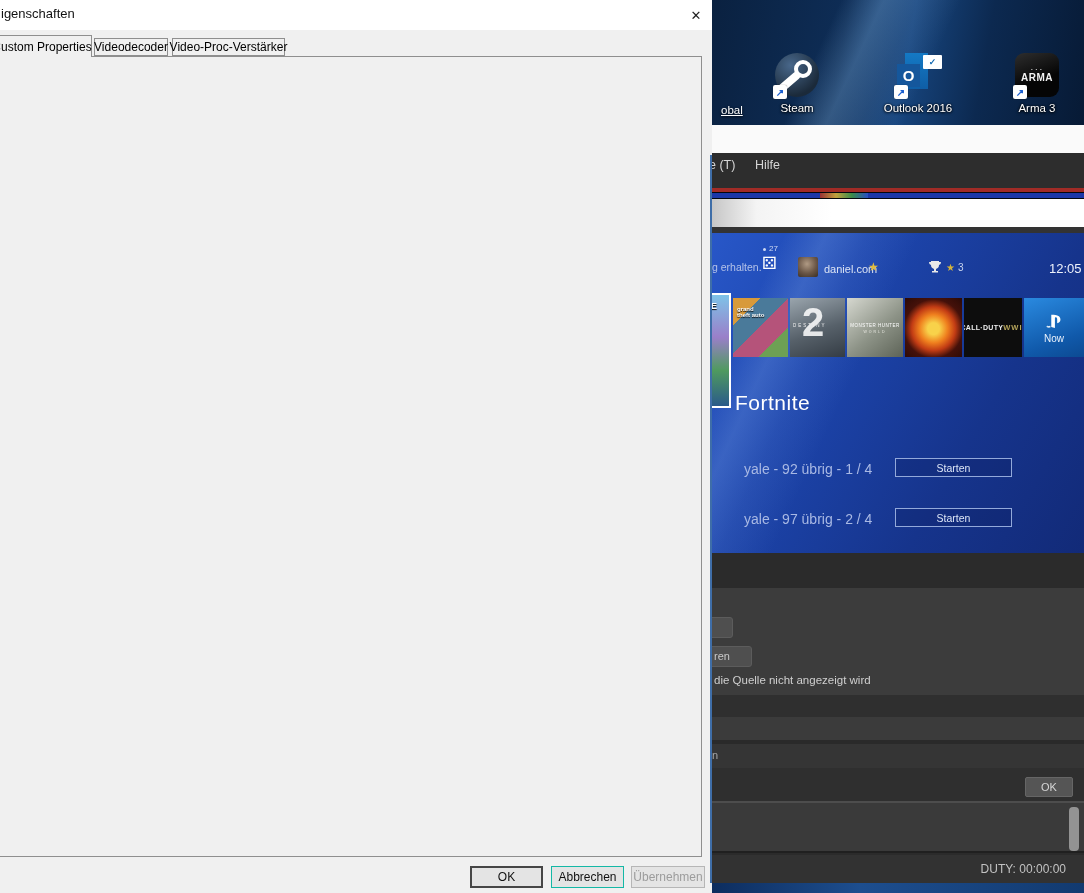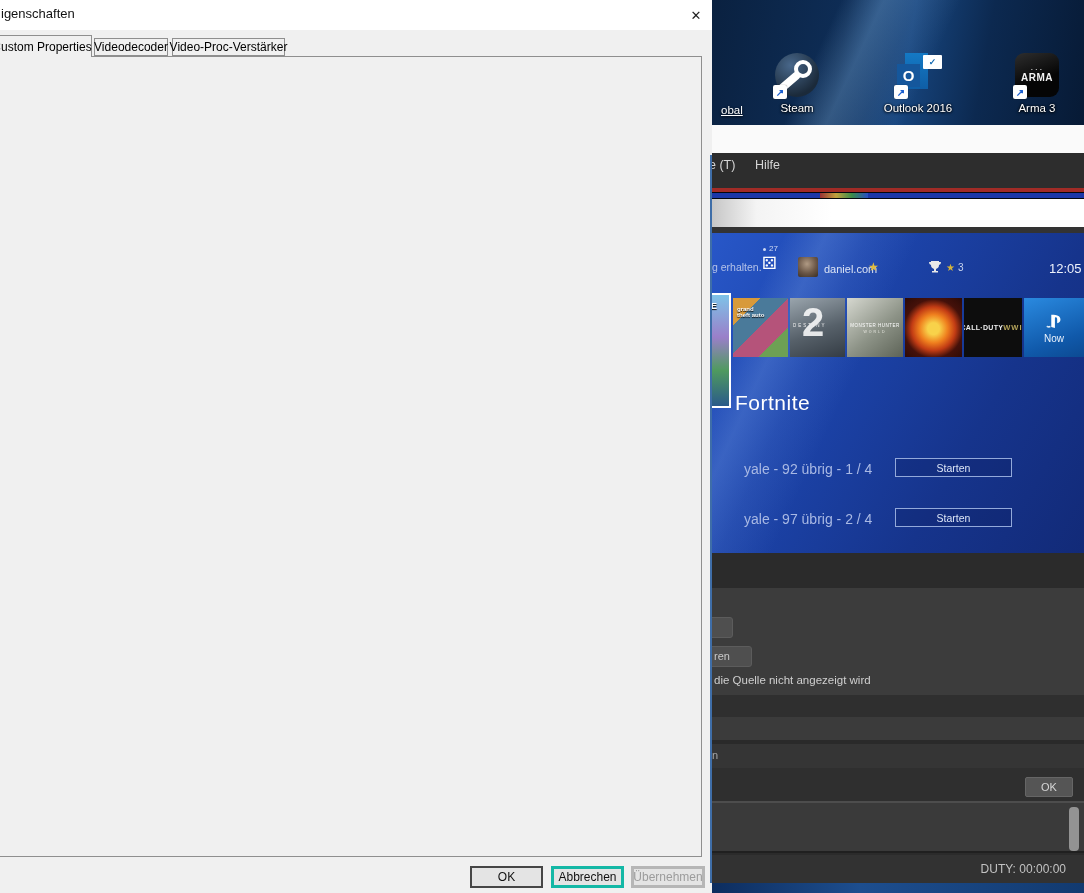--- a/index.html
+++ b/index.html
@@ -127,21 +127,21 @@
   .dlg-title{position:absolute;left:0;top:0;width:712px;height:30px;background:#fff;}
   .dlg-title .txt{position:absolute;left:1px;top:6px;font-size:13px;color:#111;}
   .dlg-close{position:absolute;left:684px;top:3px;width:24px;height:24px;display:flex;align-items:center;
              justify-content:center;font-size:13px;color:#222;}
   .tab{position:absolute;background:#f0f0f0;border:1px solid #8f8f8f;font-size:12px;color:#000;
        display:flex;align-items:center;justify-content:center;white-space:nowrap;}
   .tab-active{left:-8px;top:35px;width:100px;height:22px;border-bottom:none;z-index:3;}
   .tab-2{left:94px;top:38px;width:74px;height:18px;}
   .tab-3{left:172px;top:38px;width:113px;height:18px;}
   .page{position:absolute;left:-10px;top:56px;width:712px;height:801px;border:1px solid #8f8f8f;background:#f0f0f0;z-index:1;}
-  .wbtn{position:absolute;top:866px;height:22px;background:#e4e4e4;border:3px solid #14b8a6;font-size:12px;
+  .wbtn{position:absolute;top:866px;height:22px;background:#e4e4e4;border:1px solid #14b8a6;font-size:12px;
         color:#111;display:flex;align-items:center;justify-content:center;}
   .btn-ok{left:470px;width:73px;border:2px solid #464646;}
   .btn-cancel{left:551px;width:73px;}
   .btn-apply{left:631px;width:74px;color:#9c9c9c;border-color:#b6b6b6;}
 </style>
 </head>
 <body>
 
 <div id="screen">
 

